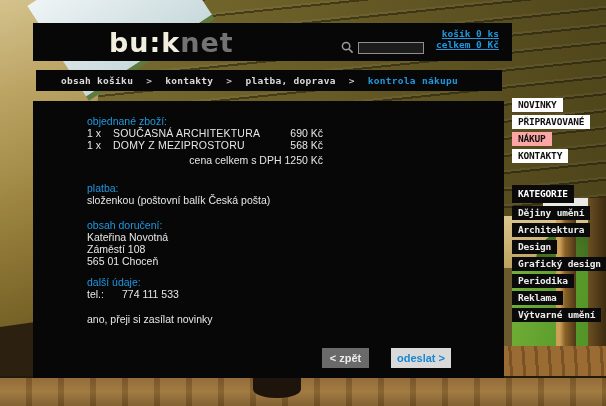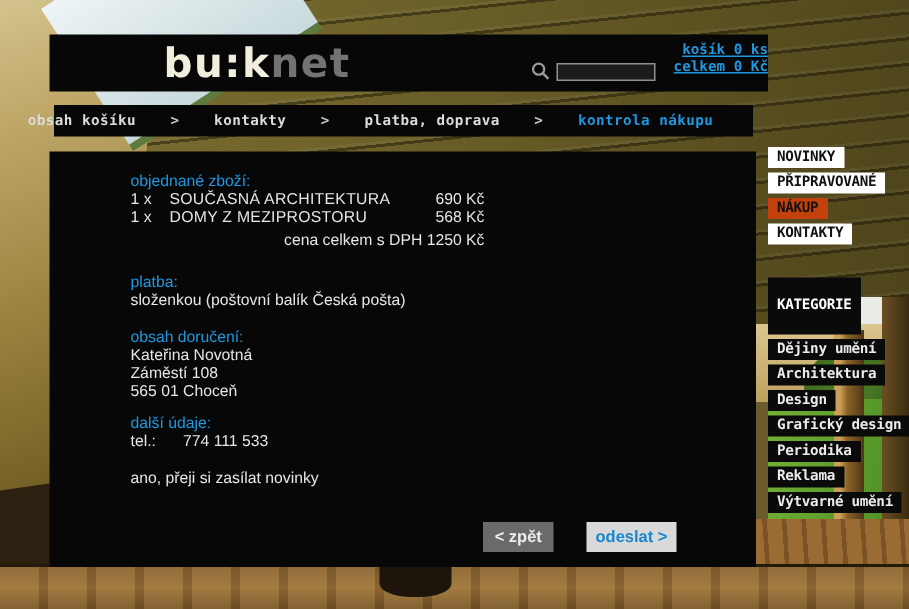--- a/index.html
+++ b/index.html
@@ -54,30 +54,30 @@
   .logo { margin-left:76px; font-family:"DejaVu Sans", sans-serif; font-weight:bold; font-size:27px; line-height:1; letter-spacing:1px; white-space:nowrap; }
   .logo .p1 { color:#f2eede; }
   .logo .p2 { color:#737373; }
   .search-group { margin-left:auto; display:flex; align-items:center; margin-top:11px; }
   .search-icon { width:13px; height:13px; display:block; }
   .search-input {
     width:60px; height:10px; margin-left:4px; background:#1c1c1c;
     border:1px solid #8f8f8f; outline:none; color:#ddd; font-size:9px; padding:0 2px;
   }
   .cart {
-    margin-left:12px; text-align:right;
+    margin-left:12px; margin-right:13px; text-align:right;
     font-family:"DejaVu Sans Mono", monospace; font-weight:bold; font-size:9.5px;
     line-height:11px; color:#1f98e0; align-self:center; margin-top:-6px;
   }
   .cart span { display:block; text-decoration:underline; cursor:pointer; white-space:nowrap; }
 
   .nav-bar {
     position:absolute; left:36px; top:70px; width:466px; height:21px; background:#070707;
-    z-index:10; display:flex; align-items:center; justify-content:center;
-    padding-right:44px; box-sizing:border-box; gap:23px;
+    z-index:10; display:flex; align-items:center; justify-content:flex-end;
+    padding-right:44px; box-sizing:border-box; gap:13px;
     font-family:"DejaVu Sans Mono", monospace; font-size:9.5px; font-weight:bold;
     color:#dcdcdc; letter-spacing:0.3px; white-space:nowrap;
   }
   .nav-bar .crumb { cursor:pointer; }
   .nav-bar .sep { color:#c9c9c9; }
   .nav-bar .active { color:#1f98e0; }
 
   .main-panel {
     position:absolute; left:33px; top:101px; width:471px; height:277px; background:#070707;
     z-index:10; box-sizing:border-box; padding:14px 0 0 54px;
@@ -100,22 +100,22 @@
   .btn-back { right:135px; width:47px; background:#6a6a6a; color:#ededed; }
   .btn-submit { right:53px; width:60px; background:#d9d9d9; color:#1787d0; }
 
   
   .sidebar {
     position:absolute; left:512px; top:98px; z-index:20;
     display:flex; flex-direction:column; align-items:flex-start; gap:3px;
     font-family:"DejaVu Sans Mono", monospace; font-weight:bold; font-size:9.5px; letter-spacing:-0.2px;
   }
   .side-item { background:#fff; color:#111; padding:2px 6px; line-height:10px; white-space:nowrap; cursor:pointer; }
-  .side-item.active { background:#c2410c; }
-  .cat-header { background:#0a0a0a; color:#fff; padding:14px 6px; line-height:10px; margin-top:19px; white-space:nowrap; }
+  .side-item.active { background:#fca5a5; }
+  .cat-header { background:#0a0a0a; color:#fff; padding:4px 6px; line-height:10px; margin-top:19px; white-space:nowrap; }
   .cat-item { background:#0a0a0a; color:#ececec; padding:2px 6px; line-height:10px; white-space:nowrap; cursor:pointer; }
 </style>
 </head>
 <body>
 
 <div class="stage">
 
   <div class="bg">
     <div class="bg-ceiling"></div>
     <div class="bg-wall-left"></div>

